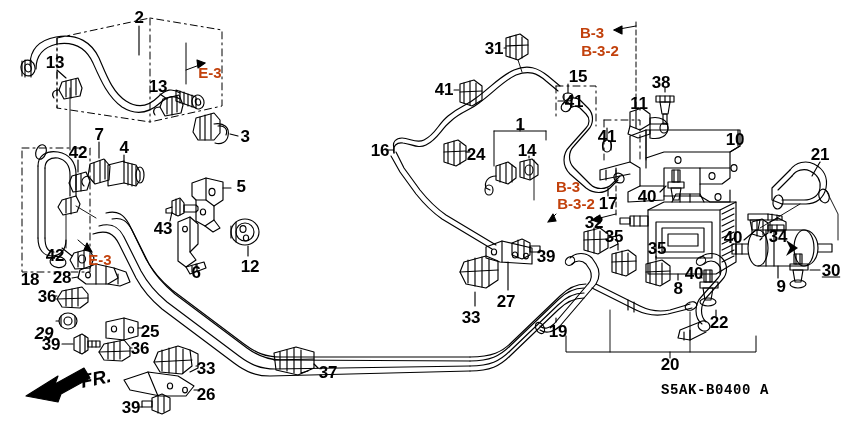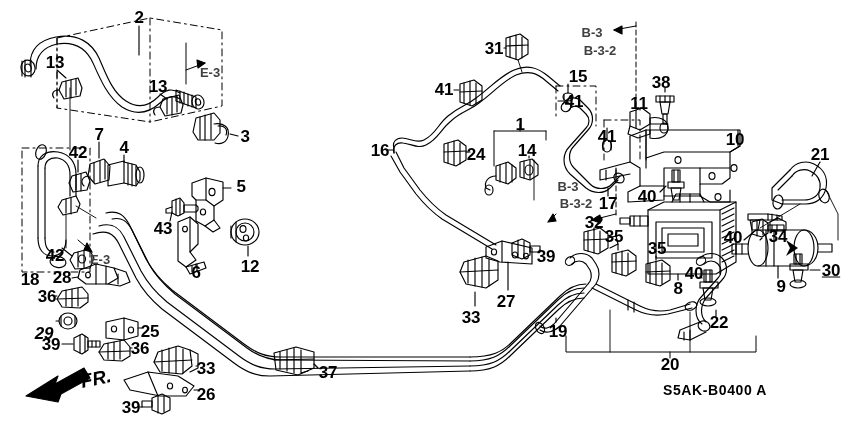--- a/index.html
+++ b/index.html
@@ -10,25 +10,25 @@
   }
   #sheet svg.art{position:absolute;left:0;top:0;width:850px;height:425px;}
   .lbl{
     position:absolute;font-family:"Liberation Sans", sans-serif;
     font-size:17px;font-weight:700;color:#000;line-height:1;
     white-space:nowrap;transform:translate(-50%,-50%);
     letter-spacing:-0.3px;
   }
   .sec{
     position:absolute;font-family:"Liberation Sans", sans-serif;
-    font-size:13px;font-weight:800;color:#404040;white-space:nowrap;
+    font-size:15px;font-weight:800;color:#c2410c;white-space:nowrap;
     transform:translate(-50%,-50%);letter-spacing:0px;
   }
   .partno{
-    position:absolute;font-family:Liberation Sans, sans-serif;
+    position:absolute;font-family:Liberation Mono, monospace;
     font-size:14px;font-weight:700;color:#000;white-space:nowrap;
     letter-spacing:0.6px;transform:translate(-50%,-50%);
   }
   .frtxt{
     position:absolute;font-family:"Liberation Sans", sans-serif;
     font-size:19px;font-weight:800;font-style:italic;color:#000;
     transform:translate(-50%,-50%) rotate(-12deg);white-space:nowrap;
   }
 </style>
 </head>

